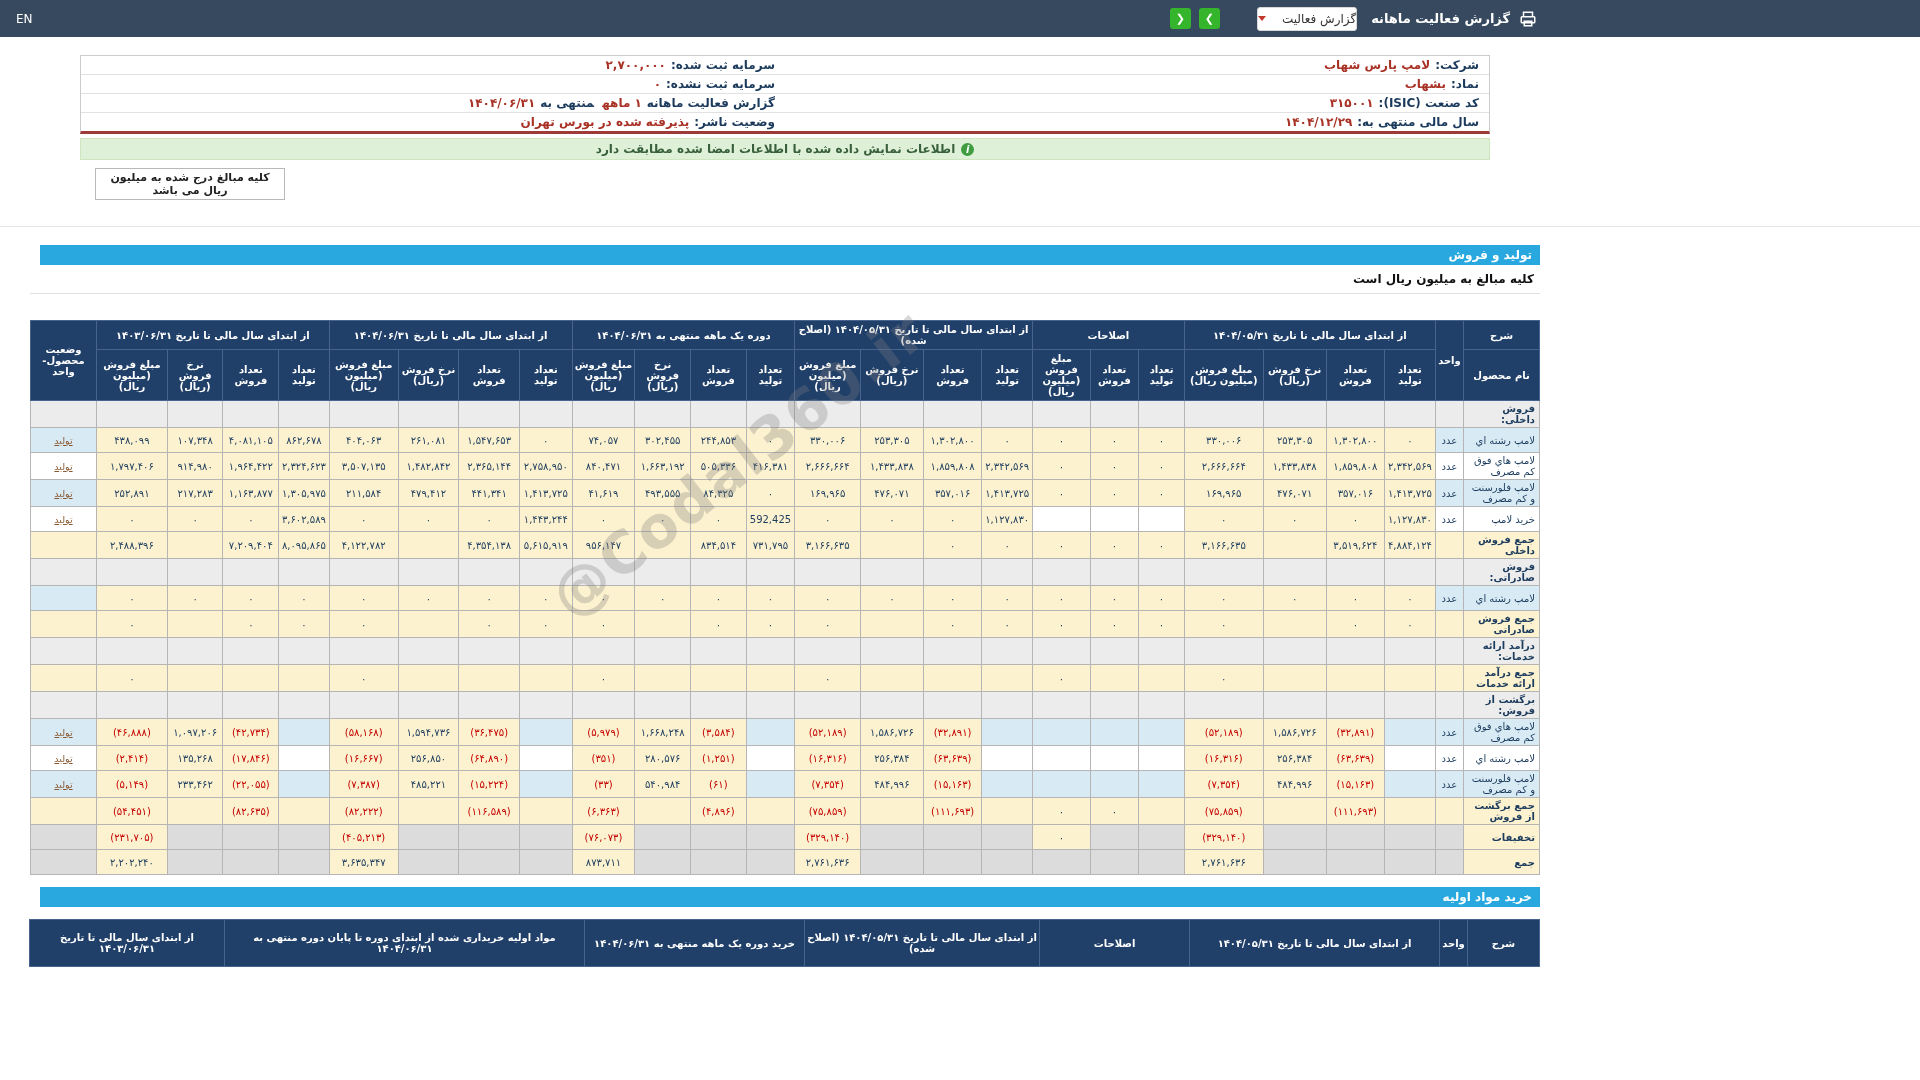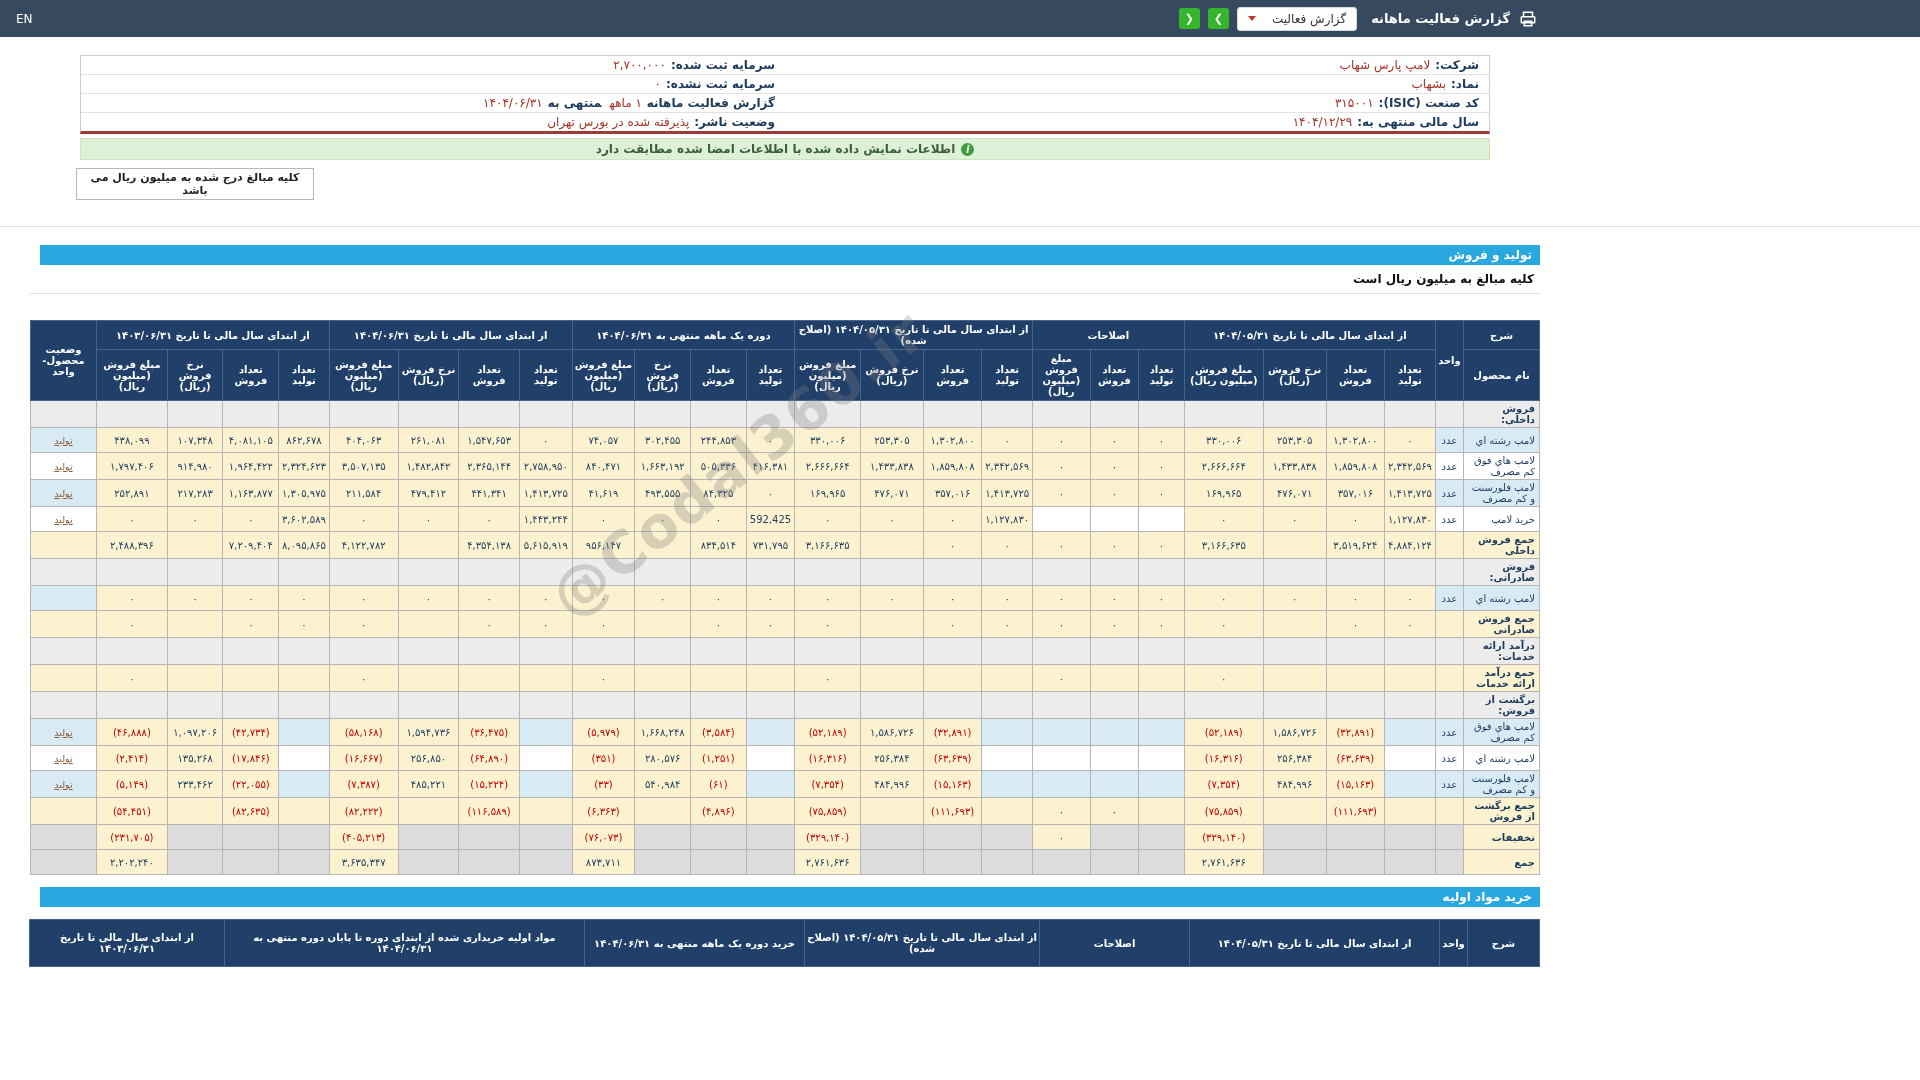--- a/index.html
+++ b/index.html
@@ -12,53 +12,53 @@
   
   .topbar{
     height:37px;background:#37495e;display:flex;align-items:center;
     justify-content:space-between;padding:0 382px 0 16px;box-sizing:border-box;
   }
   .topbar-group{display:flex;align-items:center;gap:8px;}
   .printer{display:flex;align-items:center;cursor:pointer;}
   .topbar-title{color:#fff;font-size:13px;font-weight:bold;white-space:nowrap;margin-left:6px;}
   .report-select{
     background:#fff;border:1px solid #d8d8d8;border-radius:3px;height:22px;
-    display:flex;align-items:center;gap:16px;padding:0 10px;font-size:12px;
-    color:#333;cursor:pointer;white-space:nowrap;
+    display:flex;align-items:center;gap:16px;padding:0 0;font-size:12px;
+    color:#333;cursor:pointer;white-space:nowrap;margin-left:29px;
   }
   .caret-down{width:0;height:0;border-left:4px solid transparent;border-right:4px solid transparent;border-top:5px solid #c0392b;}
   .nav-btn{
     width:21px;height:21px;background:#35b52c;border:none;border-radius:3px;
     color:#fff;font-size:11px;line-height:21px;text-align:center;padding:0;cursor:pointer;
   }
   .en-label{color:#fff;font-size:12px;cursor:pointer;}
   
   .info{
     margin:18px 430px 0 80px;border:1px solid #ccc;border-bottom:3px solid #9e3a38;
     box-sizing:border-box;background:#fff;
   }
   .info-row{display:grid;grid-template-columns:1fr 1fr;border-bottom:1px solid #e2e2e2;}
   .info-row:last-child{border-bottom:none;}
   .info-cell{padding:2px 10px;font-size:12px;white-space:nowrap;overflow:hidden;}
   .info-cell .lbl{font-weight:bold;color:#1b3a5c;margin-left:5px;}
-  .info-cell .val{color:#a93226;margin-left:8px;}
+  .info-cell .val{color:#a93226;margin-left:8px;font-weight:bold;}
   .info-cell .link{cursor:pointer;text-align:right;}
   
   .notice{
     margin:4px 430px 0 80px;background:#dff0d8;border:1px solid #cde6bd;
     height:20px;display:flex;align-items:center;justify-content:center;gap:6px;
     font-size:12px;font-weight:bold;color:#38603b;
   }
   .info-icon{
     width:13px;height:13px;border-radius:50%;background:#3f9c3f;color:#fff;
     font-size:10px;line-height:13px;text-align:center;font-style:italic;font-weight:bold;flex:0 0 13px;
   }
   
   .amounts-tab{
-    margin:8px auto 0 76px;width:238px;border:1px solid #b9b9b9;background:#fff;
+    margin:8px auto 0 95px;width:190px;border:1px solid #b9b9b9;background:#fff;
     font-size:11px;font-weight:bold;color:#222;text-align:center;padding:2px 4px;box-sizing:border-box;
   }
   .divider{border-top:1px solid #e4e4e4;margin-top:26px;}
   
   .bluebar{
     margin:18px 380px 0 40px;background:#29a8df;color:#fff;font-weight:bold;
     font-size:12px;padding:3px 8px;cursor:pointer;
   }
   .bluebar.second{margin-top:12px;}
   .note-row{

